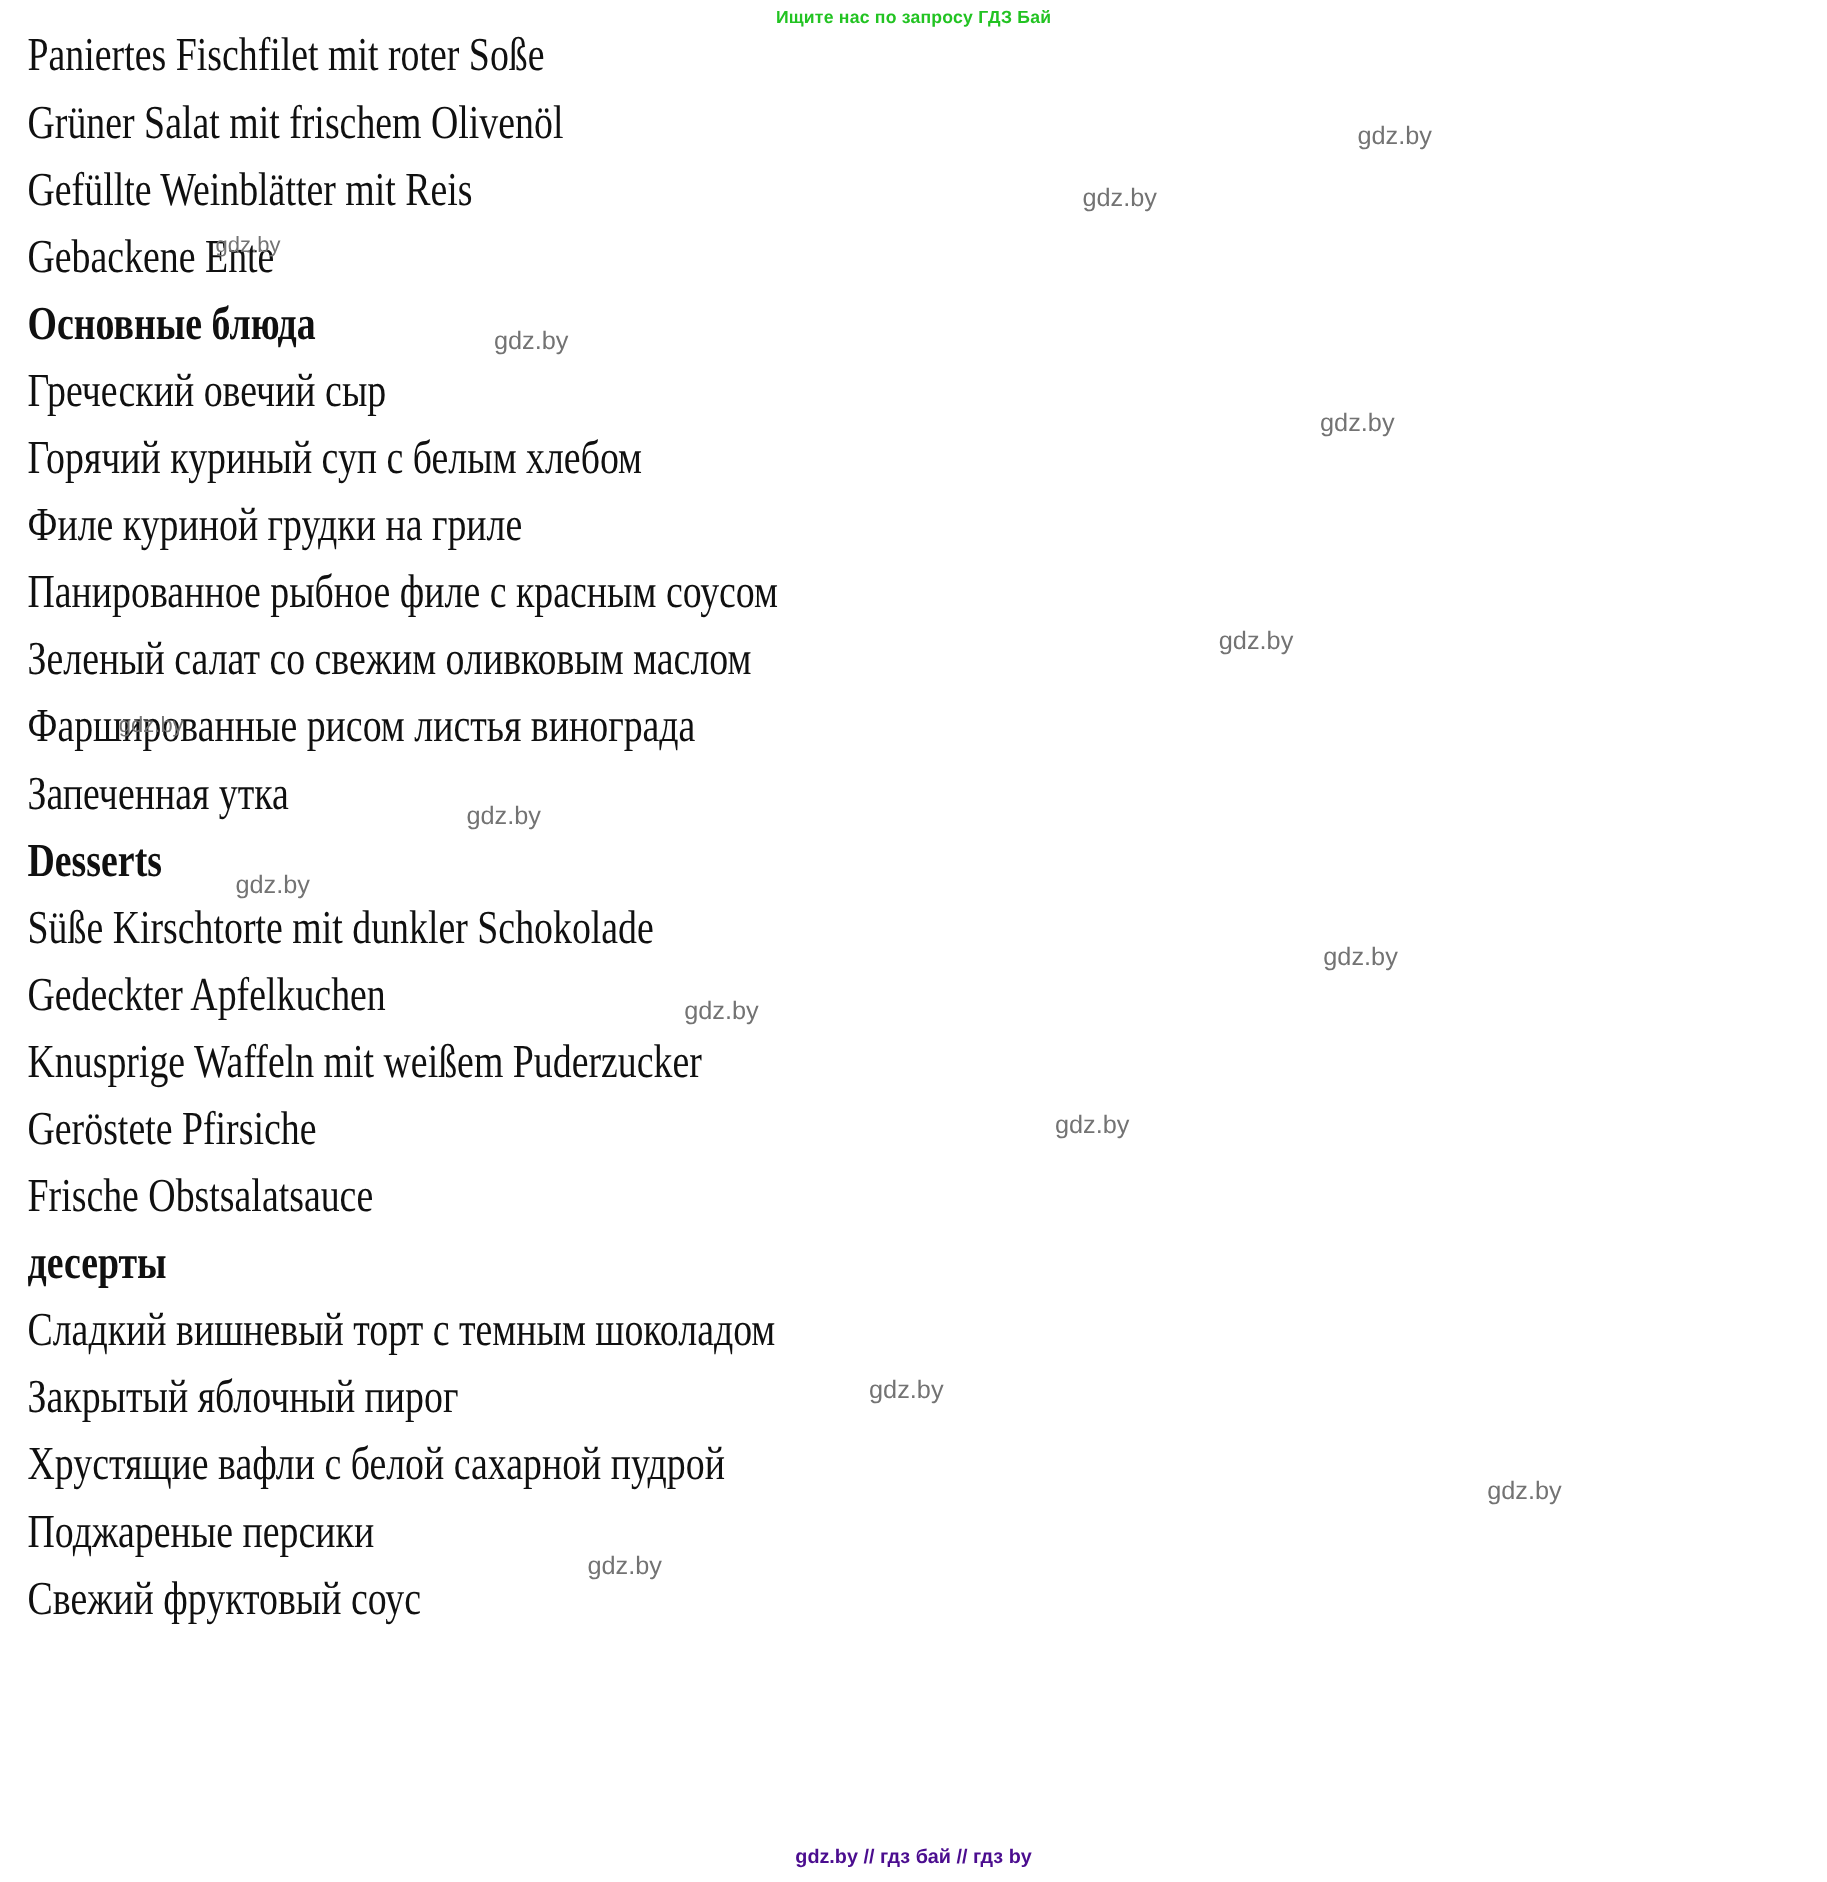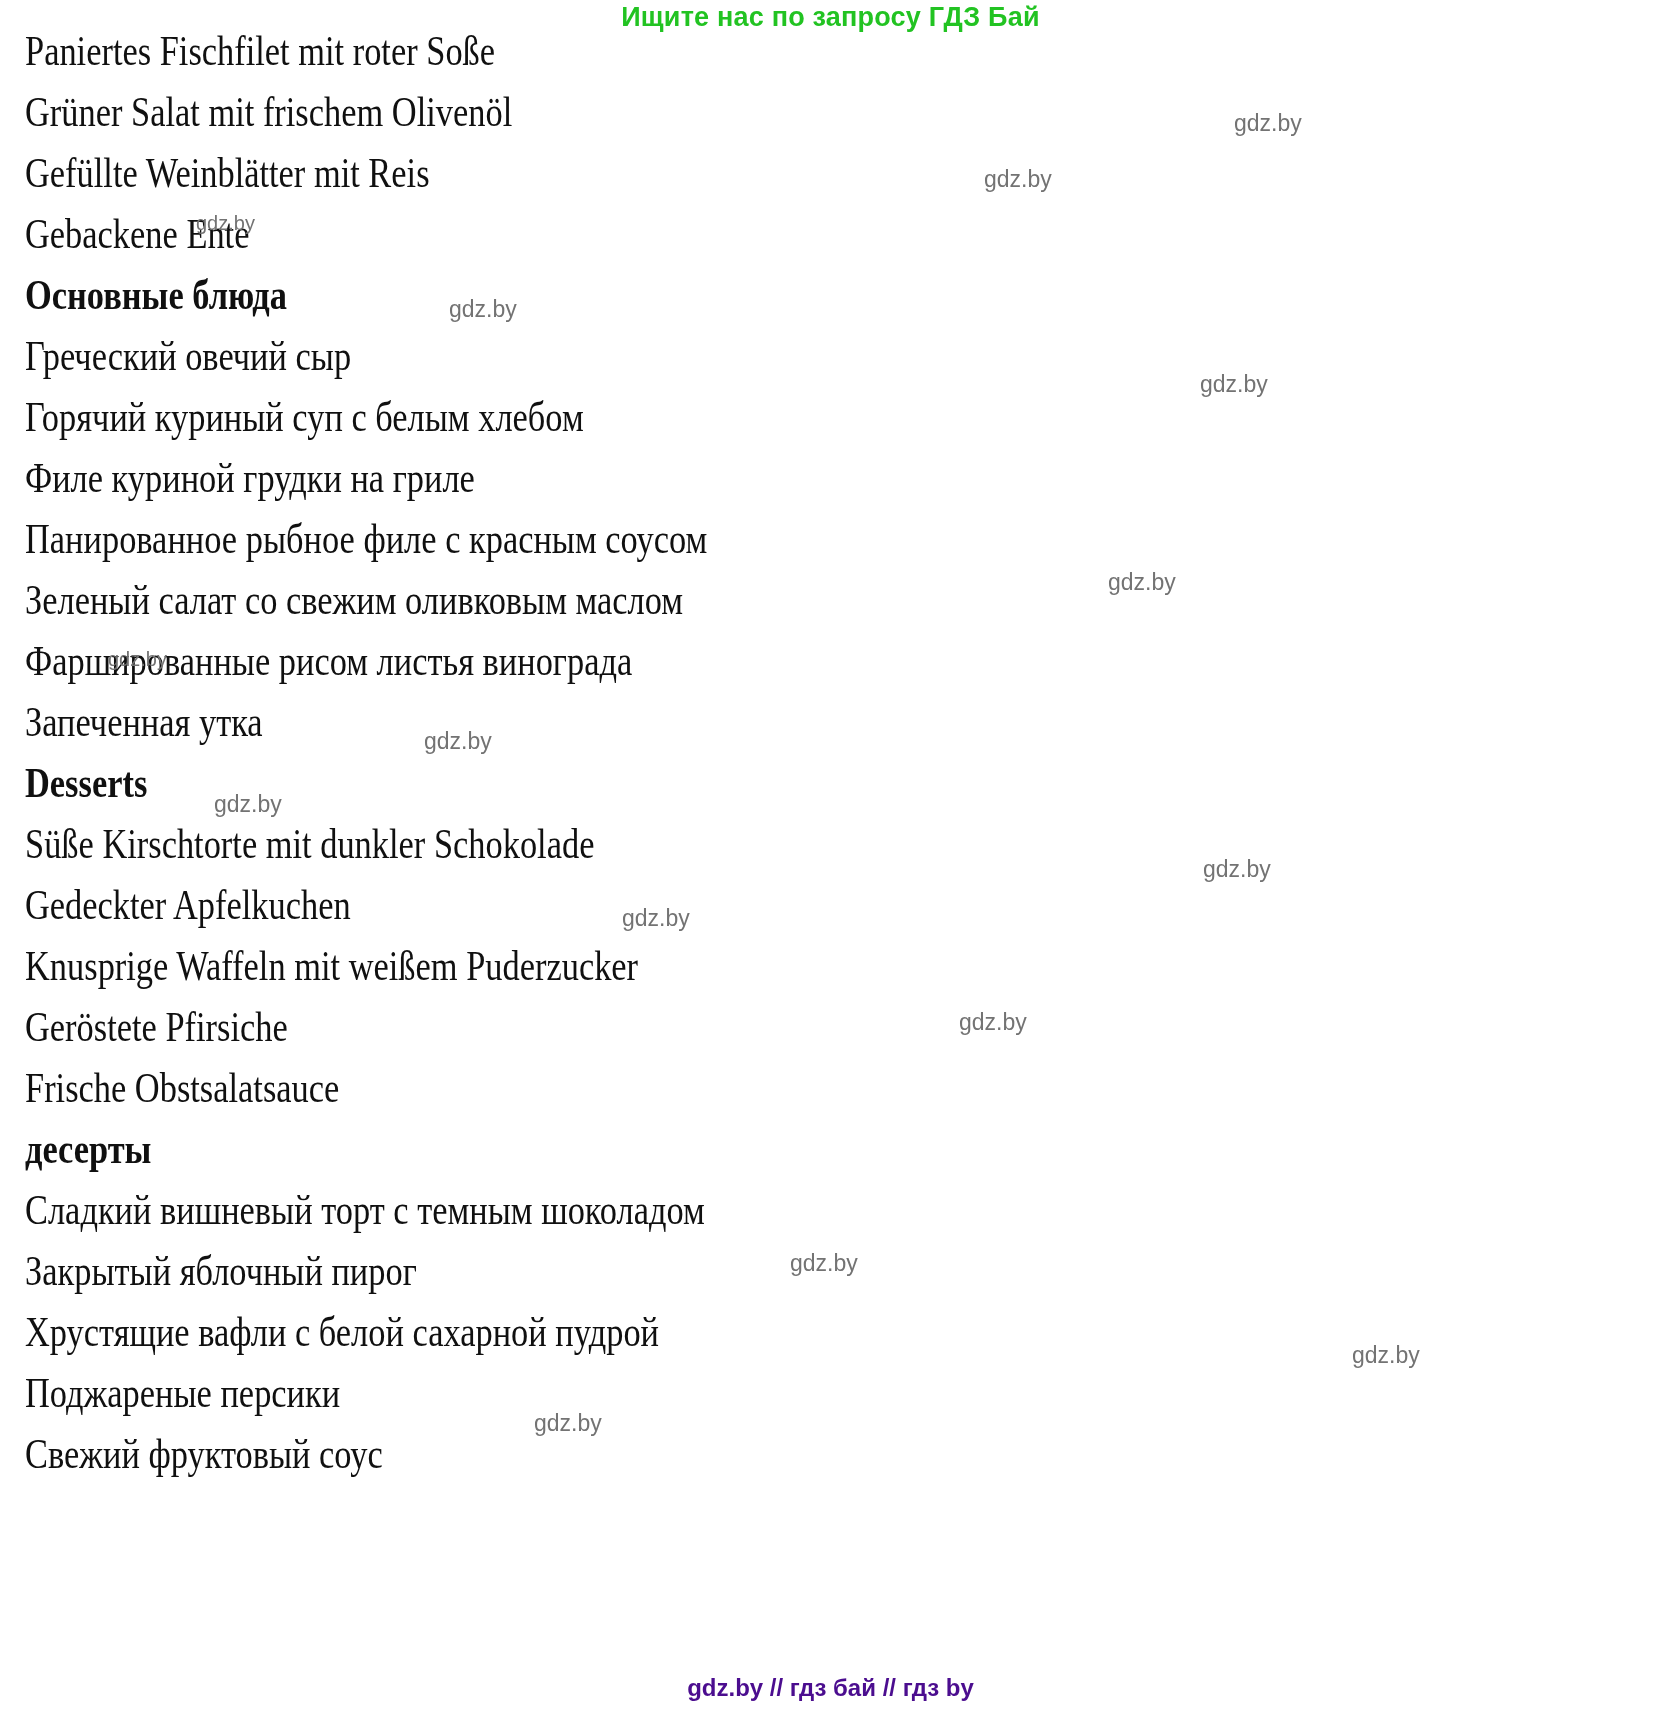--- a/index.html
+++ b/index.html
@@ -20,21 +20,21 @@
   }
 
   
   .top-banner {
     position: absolute;
     top: 0;
     left: 0;
     width: 1661px;
     text-align: center;
     font-family: "Liberation Sans", "DejaVu Sans", sans-serif;
-    font-size: 27px;
+    font-size: 16px;
     font-weight: bold;
     letter-spacing: 0.2px;
     color: #22c322;
     line-height: 28px;
     padding-top: 3px;
   }
 
   
   .menu-list {
     position: absolute;
@@ -69,21 +69,21 @@
   }
 
   
   .bottom-banner {
     position: absolute;
     left: 0;
     bottom: 10px;
     width: 1661px;
     text-align: center;
     font-family: "Liberation Sans", "DejaVu Sans", sans-serif;
-    font-size: 24px;
+    font-size: 18px;
     font-weight: bold;
     color: #4b0d8f;
     line-height: 26px;
   }
 </style>
 </head>
 <body>
 
 <div id="page" style="width: 1661px; height: 1711px; background: rgb(255, 255, 255);">
 

